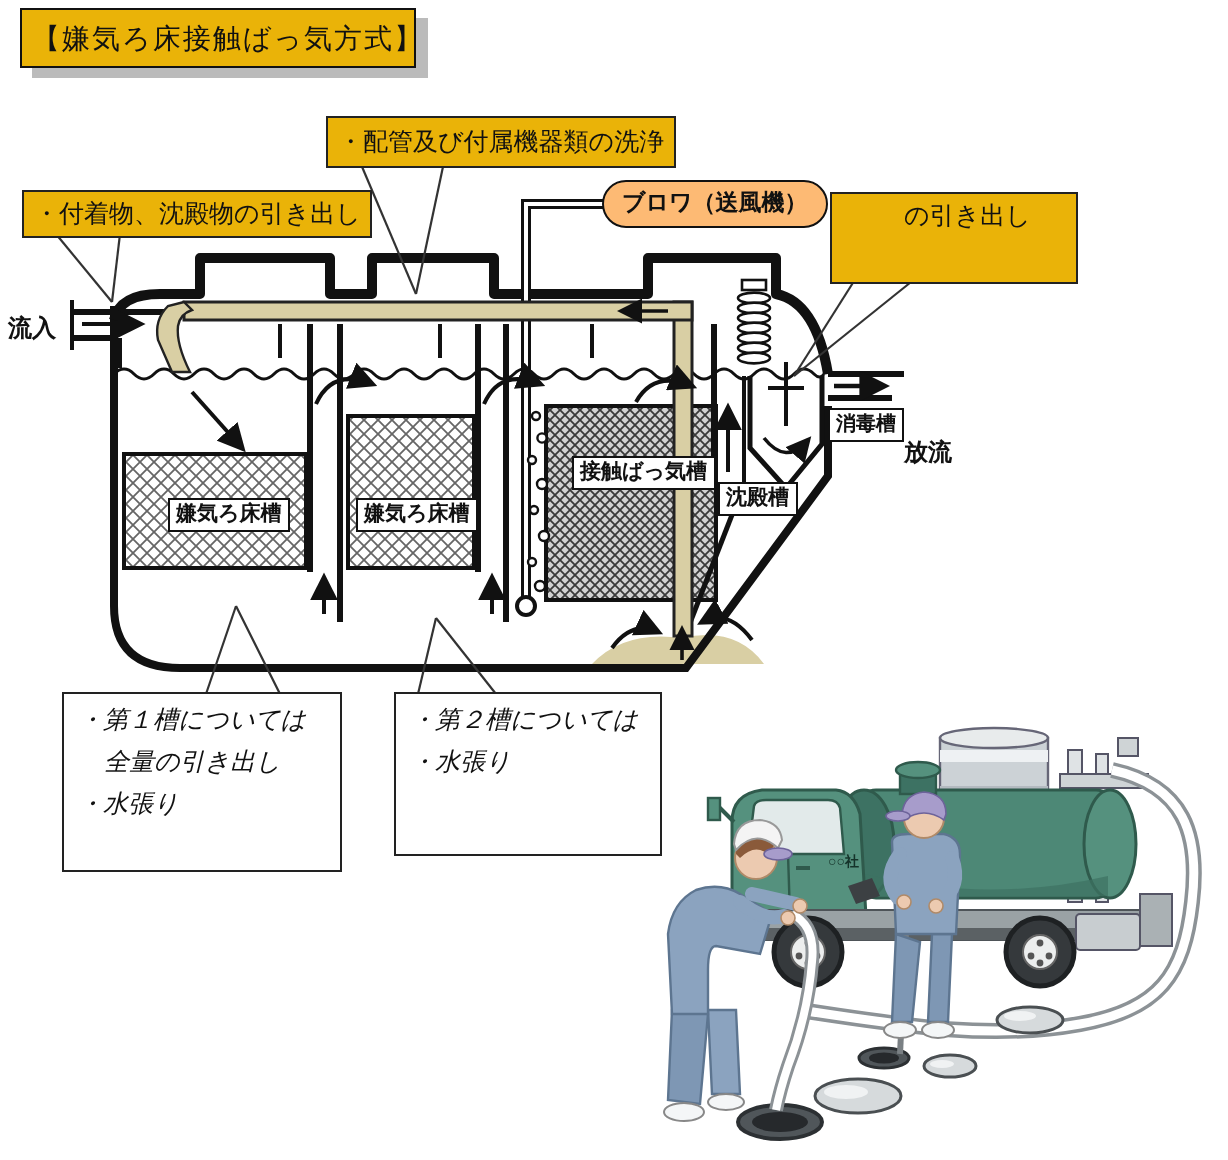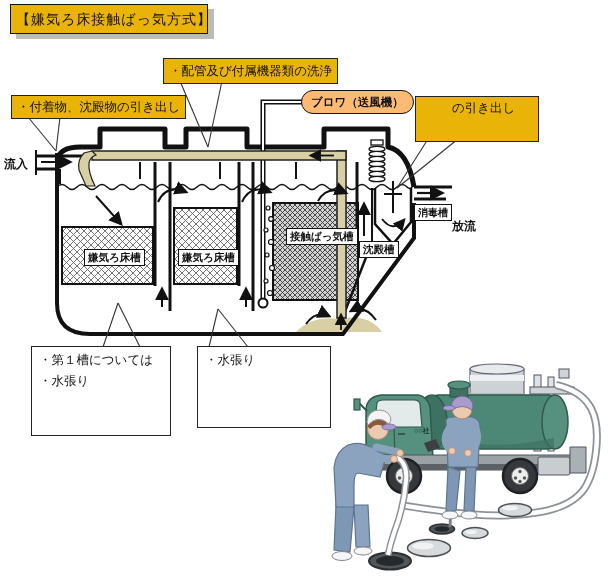--- a/index.html
+++ b/index.html
@@ -21,21 +21,21 @@
   .co-inlet{left:11px;top:95px;height:20px;}
   .co-outlet{left:415px;top:96px;width:112px;height:42px;line-height:21px;}
   .co-outlet .l2{padding-left:7px;margin-left:24px;}
   .pill{
     position:absolute;left:301px;top:90px;height:22px;background:#fdba74;
     border:1.5px solid #111;border-radius:13px;font-weight:bold;font-size:11.5px;
     line-height:22px;padding:0 9px;white-space:nowrap;
   }
   .note{
     position:absolute;background:#fff;border:1px solid #222;font-size:12.5px;
-    line-height:21px;padding:3px 7px;white-space:nowrap;
+    line-height:21px;padding:3px 7px;white-space:nowrap;font-style:italic;
   }
   .note1{left:31px;top:346px;width:124px;height:82px;}
   .note2{left:197px;top:346px;width:118px;height:74px;}
   .note .indent{padding-left:13px;}
   .note div{display:block;}
   .chamber{
     position:absolute;background:#fff;border:1px solid #111;font-weight:bold;
     font-size:10.5px;line-height:15px;padding:0 3px;white-space:nowrap;text-align:center;
   }
   .c1{left:84px;top:249px;}
@@ -293,24 +293,26 @@
   <div class="box co-inlet">・付着物、沈殿物の引き出し</div>
 
   <div class="pill">ブロワ（送風機）</div>
 
   <div class="box co-outlet">
     <div class="l2">の引き出し</div>
   </div>
 
   <div class="note note1">
     <div>・第１槽については</div>
+    <div class="indent">全量の引き出し</div>
     <div>・水張り</div>
   </div>
 
   <div class="note note2">
+    <div>・第２槽については</div>
     <div>・水張り</div>
   </div>
 
   <div class="flow inflow">流入</div>
   <div class="flow outflow">放流</div>
 
   <div class="chamber c1">嫌気ろ床槽</div>
   <div class="chamber c2">嫌気ろ床槽</div>
   <div class="chamber c3">接触ばっ気槽</div>
   <div class="chamber csed">沈殿槽</div>

